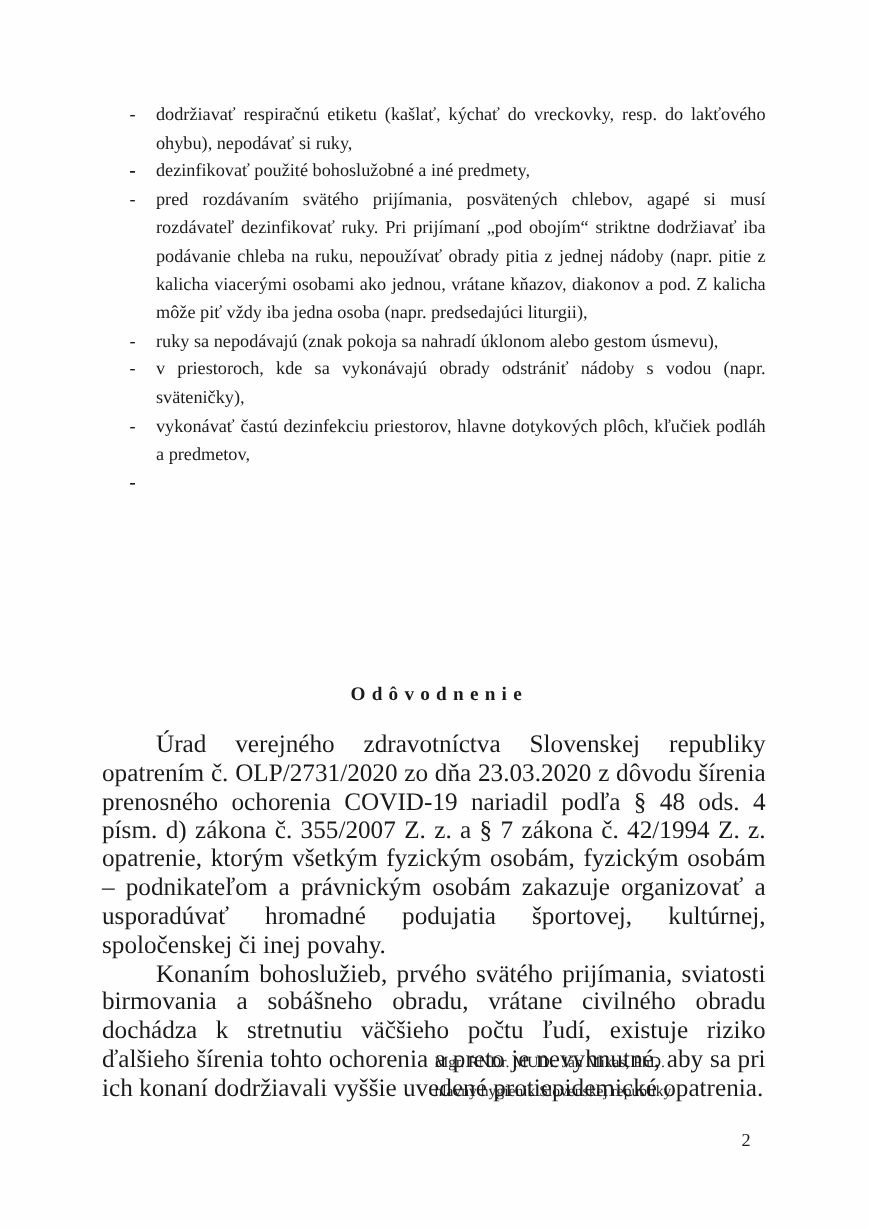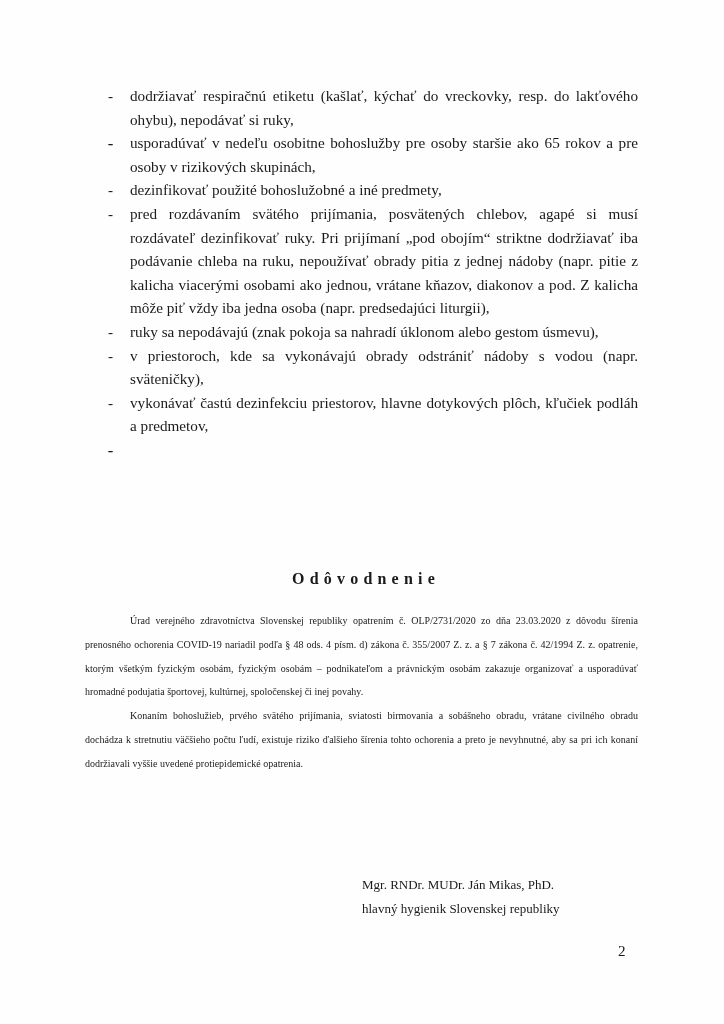--- a/index.html
+++ b/index.html
@@ -9,36 +9,36 @@
 
   .bullets { position: absolute; left: 108px; top: 84px; width: 530px; margin: 0; padding: 0; list-style: none; }
   .bullet { position: relative; padding-left: 22px; font-size: 15.2px; line-height: 23.6px;
             text-align: justify; margin: 0; }
   .bullet .dash { position: absolute; left: 0; top: 0; width: 14px; }
 
   .heading { position: absolute; left: 0; width: 724px; top: 566px; text-align: center;
              font-weight: bold; font-size: 16px; letter-spacing: 5.2px; margin: 4px; }
 
   .body-text { position: absolute; left: 85px; width: 553px; top: 609px; margin: 0; }
-  .para { font-size: 10px; line-height: 23.8px; text-align: justify; text-indent: 45px; margin: 0 0 0.2px 0; }
+  .para { font-size: 21px; line-height: 23.8px; text-align: justify; text-indent: 45px; margin: 0 0 0.2px 0; }
 
   .signature { position: absolute; left: 362px; top: 873px; font-size: 13px; line-height: 24px; }
   .signature div { white-space: nowrap; }
 
   .page-number { position: absolute; left: 618px; top: 942px; font-size: 15.2px; }
 </style>
 </head>
 <body>
 
 <div class="page">
 
   <ul class="bullets">
     <li class="bullet"><span class="dash">-</span><span>dodržiavať respiračnú etiketu (kašlať, kýchať do vreckovky, resp. do lakťového ohybu), nepodávať si ruky,</span></li>
     <li class="bullet"><span class="dash">-</span></li>
-    <li class="bullet"><span class="dash">-</span><span>usporadúvať v nedeľu osobitne bohoslužby pre osoby staršie ako 65 rokov a pre osoby v rizikových skupinách,</span></li>
+    <li class="bullet"><span class="dash">-</span></li>
     <li class="bullet"><span class="dash">-</span><span>dezinfikovať použité bohoslužobné a iné predmety,</span></li>
     <li class="bullet"><span class="dash">-</span><span>pred rozdávaním svätého prijímania, posvätených chlebov, agapé si musí rozdávateľ dezinfikovať ruky. Pri prijímaní „pod obojím“ striktne dodržiavať iba podávanie chleba na ruku, nepoužívať obrady pitia z jednej nádoby (napr. pitie z kalicha viacerými osobami ako jednou, vrátane kňazov, diakonov a pod. Z kalicha môže piť vždy iba jedna osoba (napr. predsedajúci liturgii),</span></li>
     <li class="bullet"><span class="dash">-</span><span>ruky sa nepodávajú (znak pokoja sa nahradí úklonom alebo gestom úsmevu),</span></li>
     <li class="bullet"><span class="dash">-</span><span>v priestoroch, kde sa vykonávajú obrady odstrániť nádoby s vodou (napr. sväteničky),</span></li>
     <li class="bullet"><span class="dash">-</span><span>vykonávať častú dezinfekciu priestorov, hlavne dotykových plôch, kľučiek podláh a predmetov,</span></li>
     <li class="bullet"><span class="dash">-</span></li>
     <li class="bullet"><span class="dash">-</span></li>
   </ul>
 
   <h2 class="heading">Odôvodnenie</h2>

